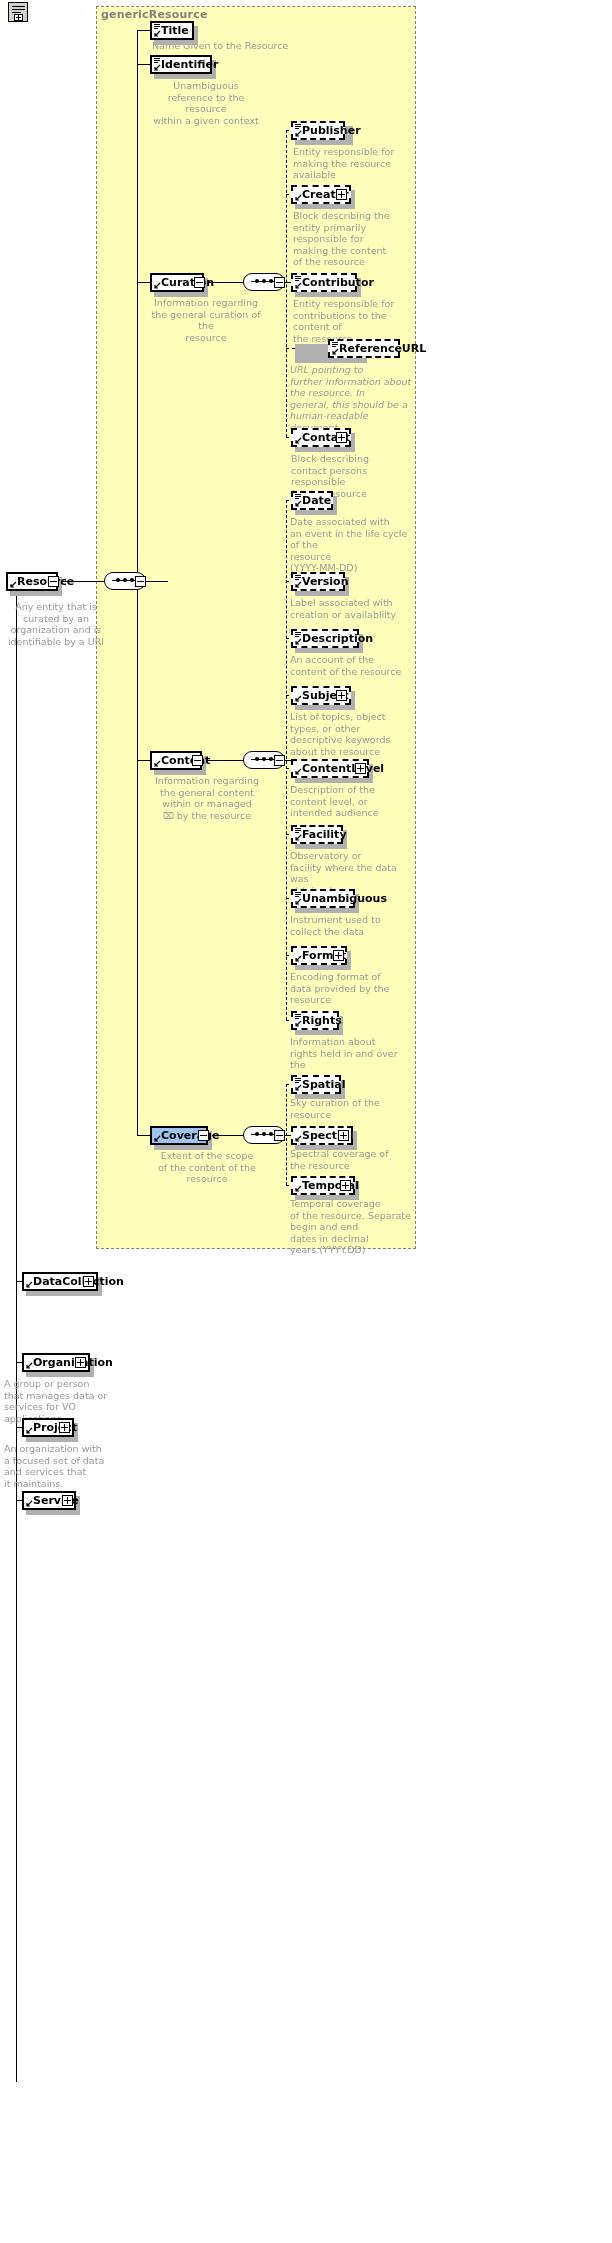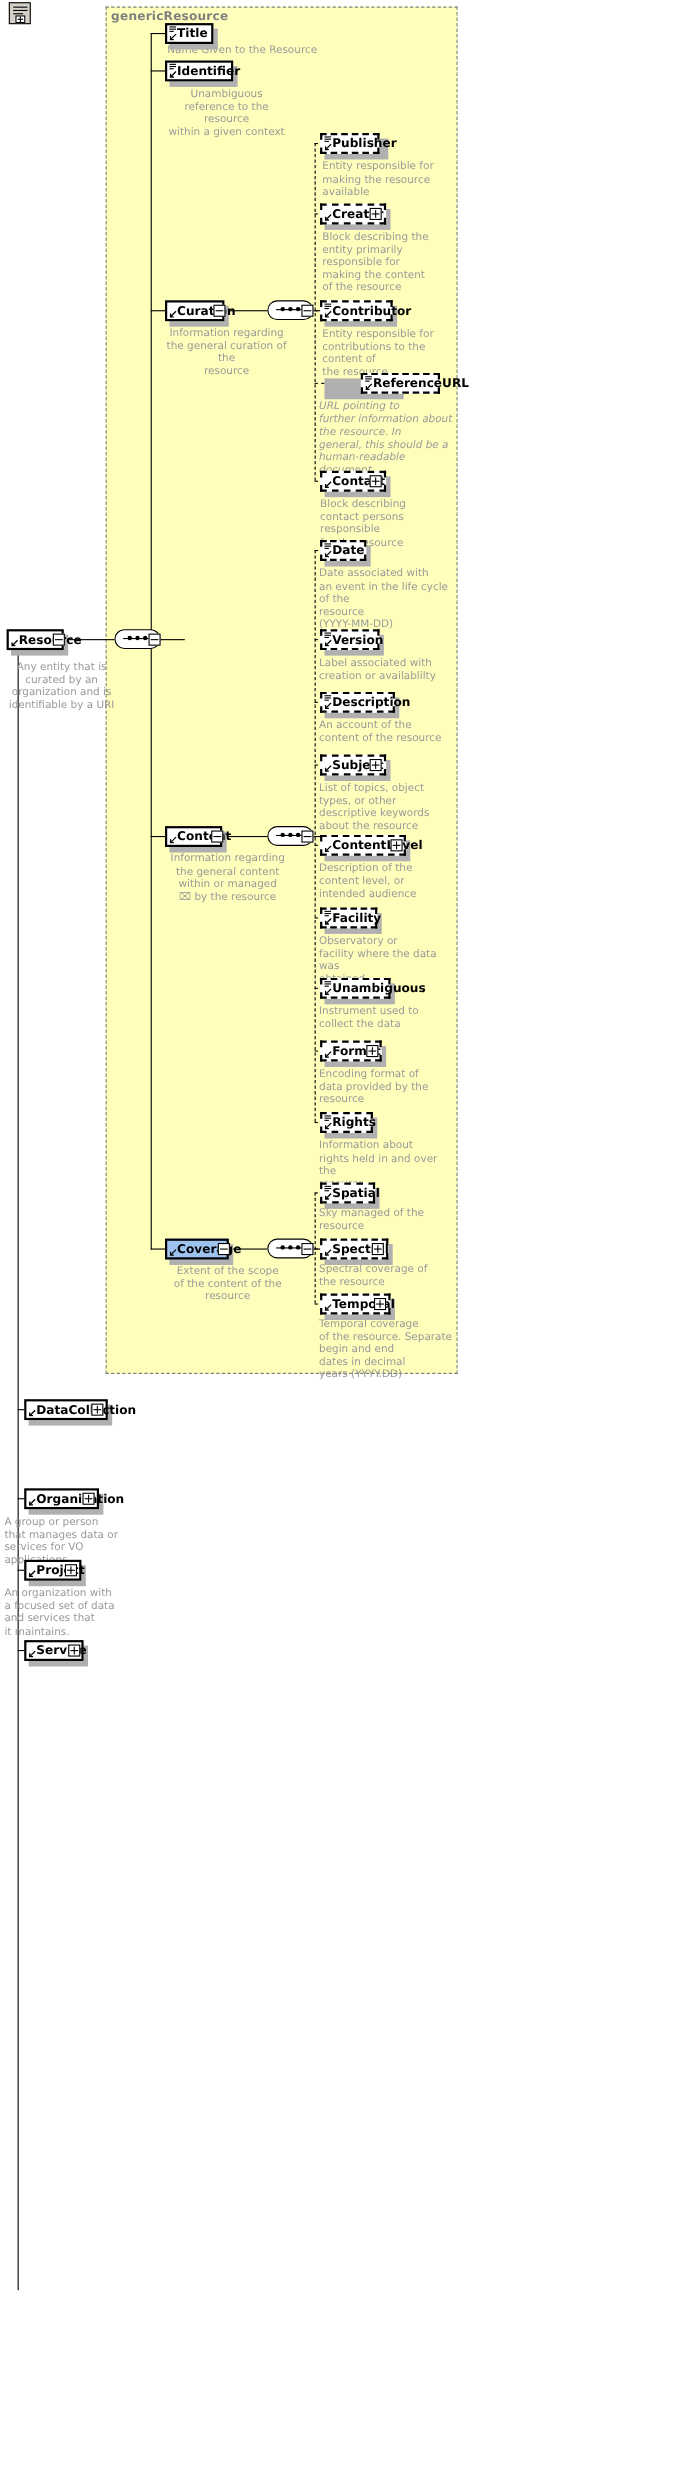--- a/index.html
+++ b/index.html
@@ -512,21 +512,21 @@
   <div class="shadow" style="left:295px;top:1080px;width:50px;height:19px;"></div>
   <div class="node optional" style="left:291px;top:1075px;width:50px;">
     <span class="seq-mark"></span>
     <span class="arrow-mark">
       <svg width="7" height="7" viewBox="0 0 7 7">
           <path d="M6 1 L1 6 M1 3 L1 6 L4 6" stroke="#000" fill="none" stroke-width="1.2"></path>
         </svg>
     </span>
     <span class="lbl">Spatial</span>
   </div>
-  <div class="note" style="left:290px;top:1097px;width:122px;">Sky managed of the
+  <div class="note" style="left:290px;top:1097px;width:122px;">Sky curation of the
 resource</div>
 
   <div class="dln h" style="left:286px;top:1135px;width:9px;"></div>
   <div class="shadow" style="left:295px;top:1131px;width:62px;height:19px;"></div>
   <div class="node optional" style="left:291px;top:1126px;width:62px;">
     <span class="arrow-mark">
       <svg width="7" height="7" viewBox="0 0 7 7">
           <path d="M6 1 L1 6 M1 3 L1 6 L4 6" stroke="#000" fill="none" stroke-width="1.2"></path>
         </svg>
     </span>

